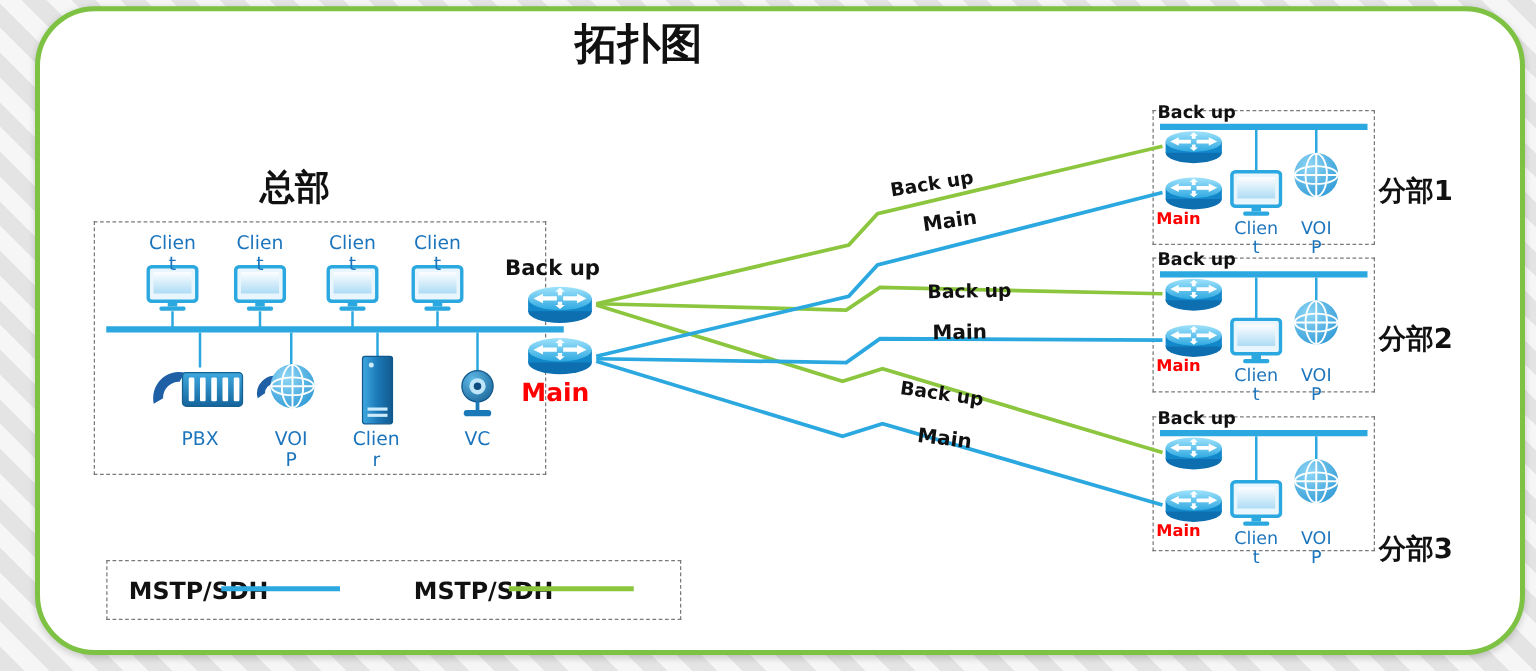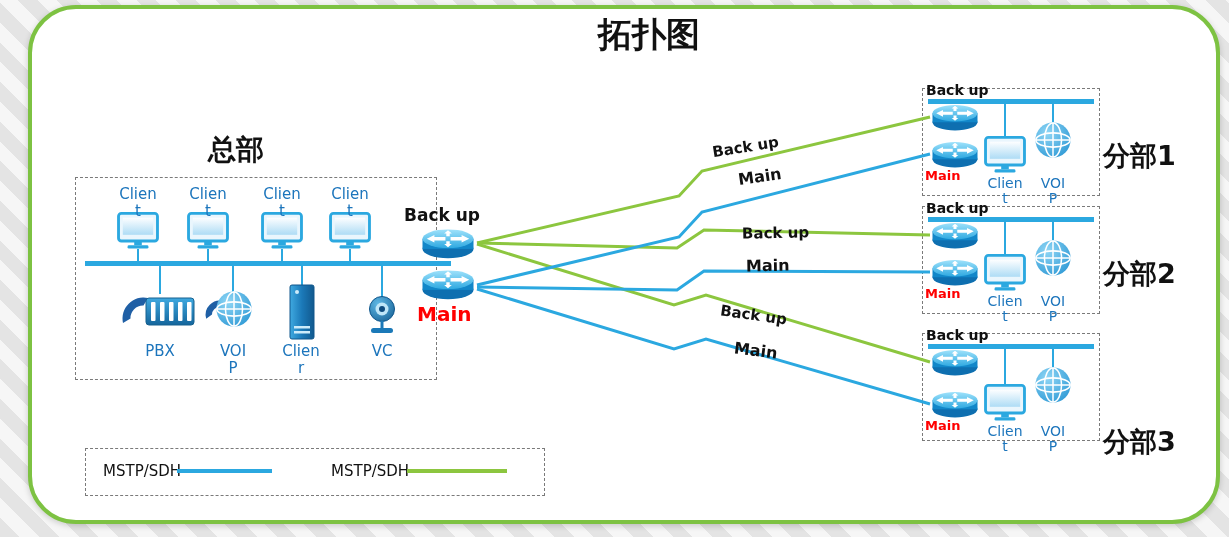--- a/index.html
+++ b/index.html
@@ -10,29 +10,29 @@
     background: repeating-linear-gradient(45deg,#e4e4e4 0 14px,#f6f6f6 14px 28px);
   }
   .frame {
     position:absolute; left:28px; top:5px; right:9px; bottom:13px;
     border:4px solid #7DC242; border-radius:48px; background:#ffffff;
     box-shadow: 0 2px 6px rgba(0,0,0,0.18); z-index:0;
   }
   .dashed { position:absolute; border:1.5px dashed #7a7a7a; z-index:1; background:transparent; }
   svg.layer { position:absolute; left:0; top:0; z-index:2; }
   .lbl { position:absolute; z-index:5; }
-  .title { font-size:34px; font-weight:bold; color:#111; text-align:right; }
+  .title { font-size:34px; font-weight:bold; color:#111; text-align:left; }
   .hq-title { font-size:28px; font-weight:bold; color:#111; }
-  .branch-name { font-size:27px; font-weight:bold; color:#111; }
+  .branch-name { font-size:22px; font-weight:bold; color:#111; }
   .dev { position:absolute; z-index:5; color:#1C75BC; font-size:15px; line-height:1.1; text-align:center; }
   .dev.small { font-size:14px; }
   .router-lbl { font-weight:bold; color:#111; }
   .red { color:#FF0000; }
   .link-lbl { position:absolute; z-index:5; font-weight:bold; font-size:15px; color:#111; }
-  .legend-text { position:absolute; z-index:5; font-weight:normal; font-size:15px; color:#111; }
+  .legend-text { position:absolute; z-index:5; font-weight:bold; font-size:19px; color:#111; }
   .legend-line { position:absolute; z-index:5; height:4px; }
   .legend-line.blue { background:#2BA8E0; }
   .legend-line.green { background:#8CC63F; }
 </style>
 </head>
 <body>
 
 <div class="canvas">
   <div class="frame"></div>
 

